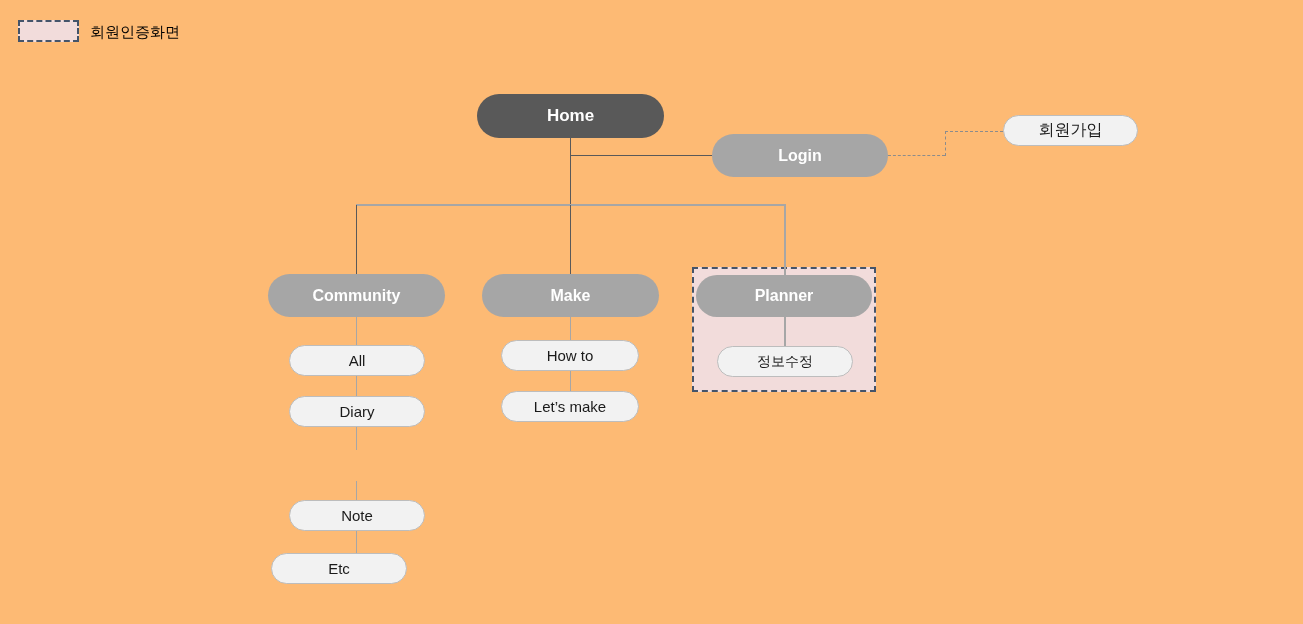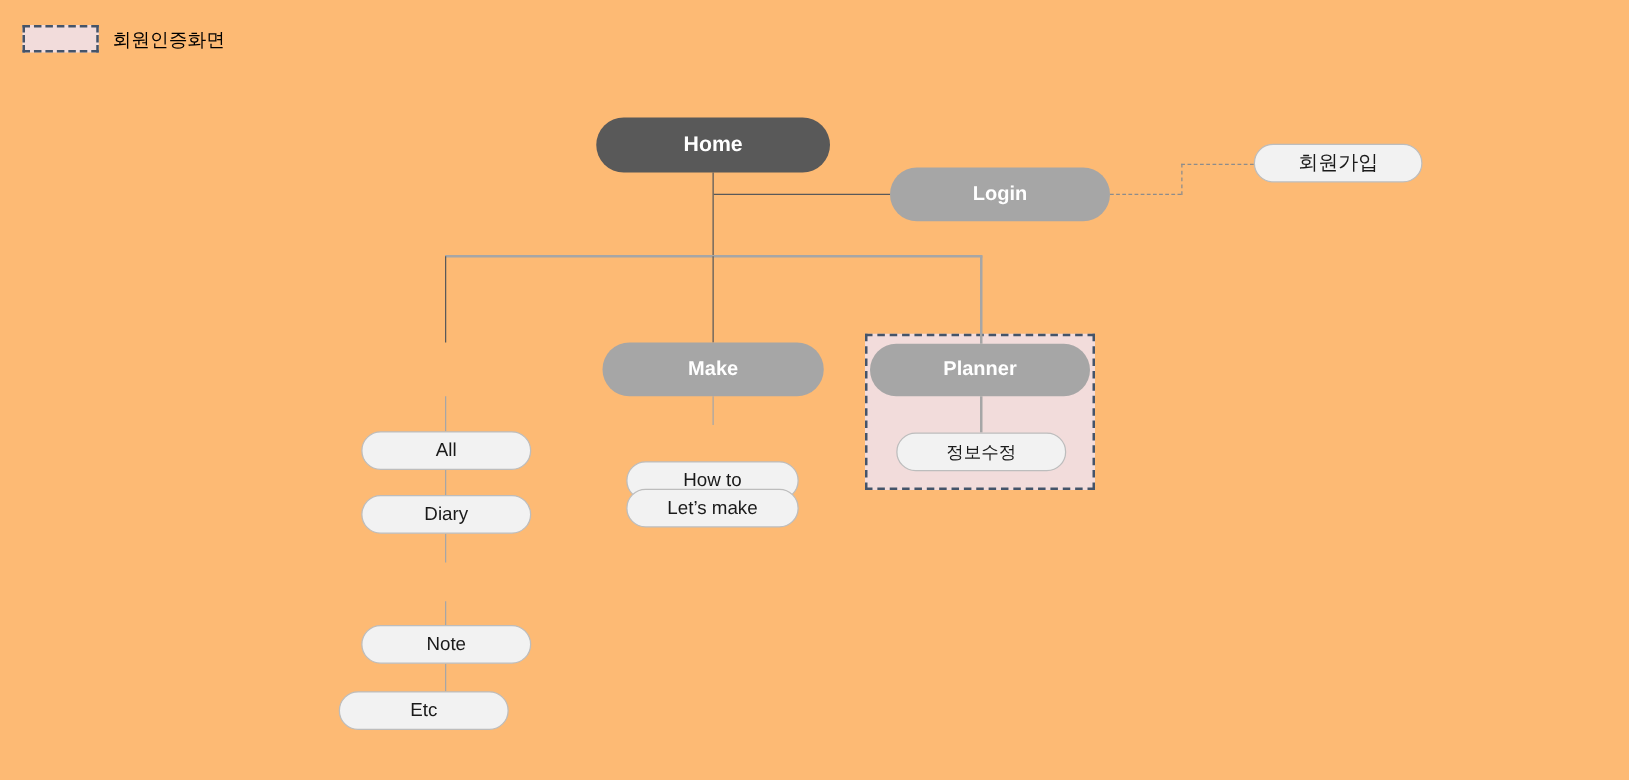--- a/index.html
+++ b/index.html
@@ -103,26 +103,27 @@
 
   <div class="vline line-light" style="left:570px;top:317px;width:1px;height:23px;"></div>
   <div class="vline line-light" style="left:570px;top:371px;width:1px;height:20px;"></div>
 
   <div class="vline line-light" style="left:784px;top:317px;width:2px;height:29px;"></div>
 
   <div class="pill pill-dark" style="left:477px;top:94px;width:187px;height:44px;">Home</div>
   <div class="pill pill-gray" style="left:712px;top:134px;width:176px;height:43px;">Login</div>
   <div class="pill pill-leaf" style="left:1003px;top:115px;width:135px;height:31px;font-size:16px;">회원가입</div>
 
+  <div class="pill pill-gray" style="left:268px;top:274px;width:177px;height:43px;">Community</div>
   <div class="pill pill-gray" style="left:482px;top:274px;width:177px;height:43px;">Make</div>
   <div class="pill pill-gray" style="left:696px;top:275px;width:176px;height:42px;">Planner</div>
 
   <div class="pill pill-leaf" style="left:289px;top:396px;width:136px;height:31px;">Diary</div>
   <div class="pill pill-leaf" style="left:289px;top:345px;width:136px;height:31px;">All</div>
   <div class="pill pill-leaf" style="left:289px;top:500px;width:136px;height:31px;">Note</div>
   <div class="pill pill-leaf" style="left:271px;top:553px;width:136px;height:31px;">Etc</div>
 
-  <div class="pill pill-leaf" style="left:501px;top:340px;width:138px;height:31px;margin-top:29px;">How to</div>
+  <div class="pill pill-leaf" style="left:501px;top:340px;width:138px;height:31px;">How to</div>
   <div class="pill pill-leaf" style="left:501px;top:391px;width:138px;height:31px;">Let’s make</div>
 
   <div class="pill pill-leaf" style="left:717px;top:346px;width:136px;height:31px;font-size:14px;">정보수정</div>
 
 </div>
 
 </body></html>

